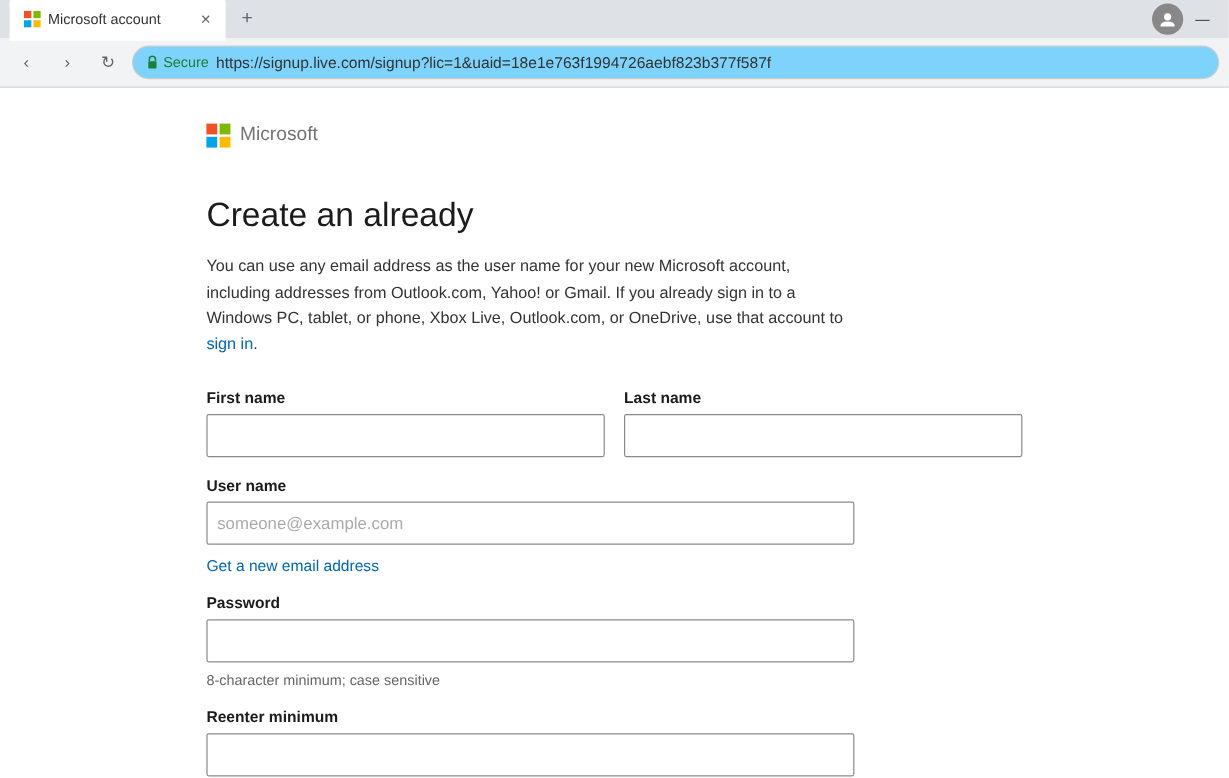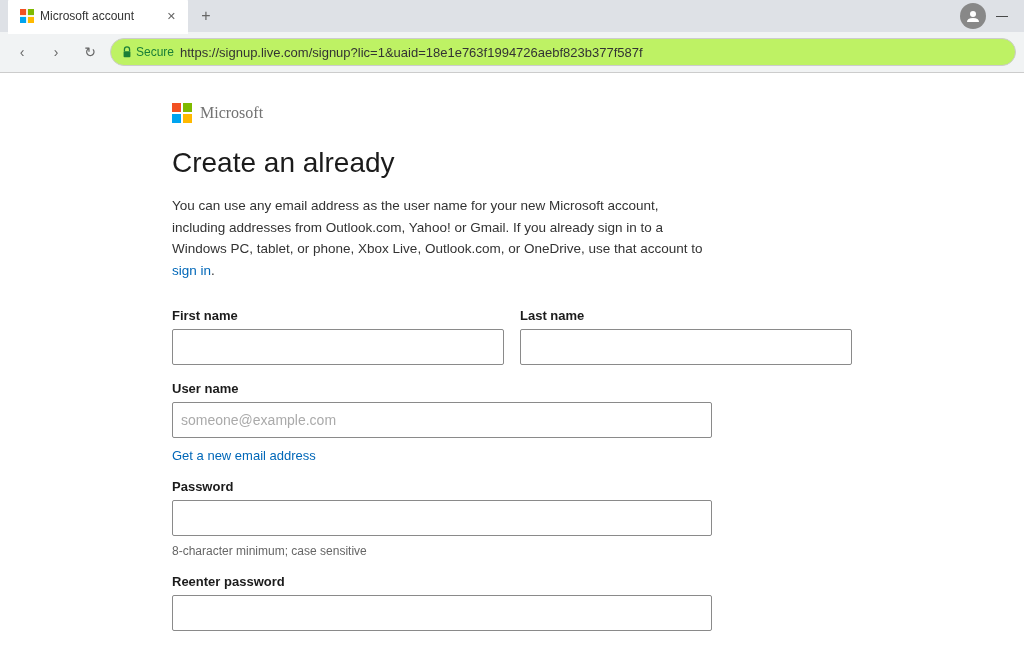--- a/index.html
+++ b/index.html
@@ -93,21 +93,21 @@
       align-items: center;
       justify-content: center;
       color: #666;
       cursor: pointer;
       font-size: 14px;
       border-radius: 50%;
     }
     .address-bar {
       flex: 1;
       height: 28px;
-      background: #bef264;
+      background: #7dd3fc;
       border: 1px solid #ccc;
       border-radius: 14px;
       display: flex;
       align-items: center;
       padding: 0 10px;
       gap: 6px;
       font-size: 13px;
     }
     .secure-badge {
       display: flex;
@@ -130,22 +130,21 @@
       max-width: 760px;
       margin: 0 auto;
       padding: 30px 40px 40px 40px;
     }
 
     
     .ms-logo {
       display: flex;
       align-items: center;
       gap: 8px;
-      margin-bottom: 24px;
-      font-family: Liberation Serif, serif;
+      margin-bottom: 40px;
     }
     .ms-grid {
       display: grid;
       grid-template-columns: 1fr 1fr;
       grid-template-rows: 1fr 1fr;
       width: 20px;
       height: 20px;
       gap: 2px;
     }
     .ms-grid-cell { display: block; }
@@ -309,21 +308,21 @@
 
   
   <div class="form-group full" style="margin-top:16px; margin-bottom:16px; max-width:540px;">
     <label class="field-label">Password</label>
     <input type="password" style="">
     <span class="field-hint">8-character minimum; case sensitive</span>
   </div>
 
   
   <div class="form-group full" style="margin-top:12px; margin-bottom:16px; max-width:540px;">
-    <label class="field-label">Reenter password</label>
+    <label class="field-label">Reenter minimum</label>
     <input type="password" style="">
   </div>
 
   
   <div style="margin-bottom:16px;">
     <label class="field-label" style="display:block; margin-bottom:8px;">Country/region</label>
 
   </div>
 
   

